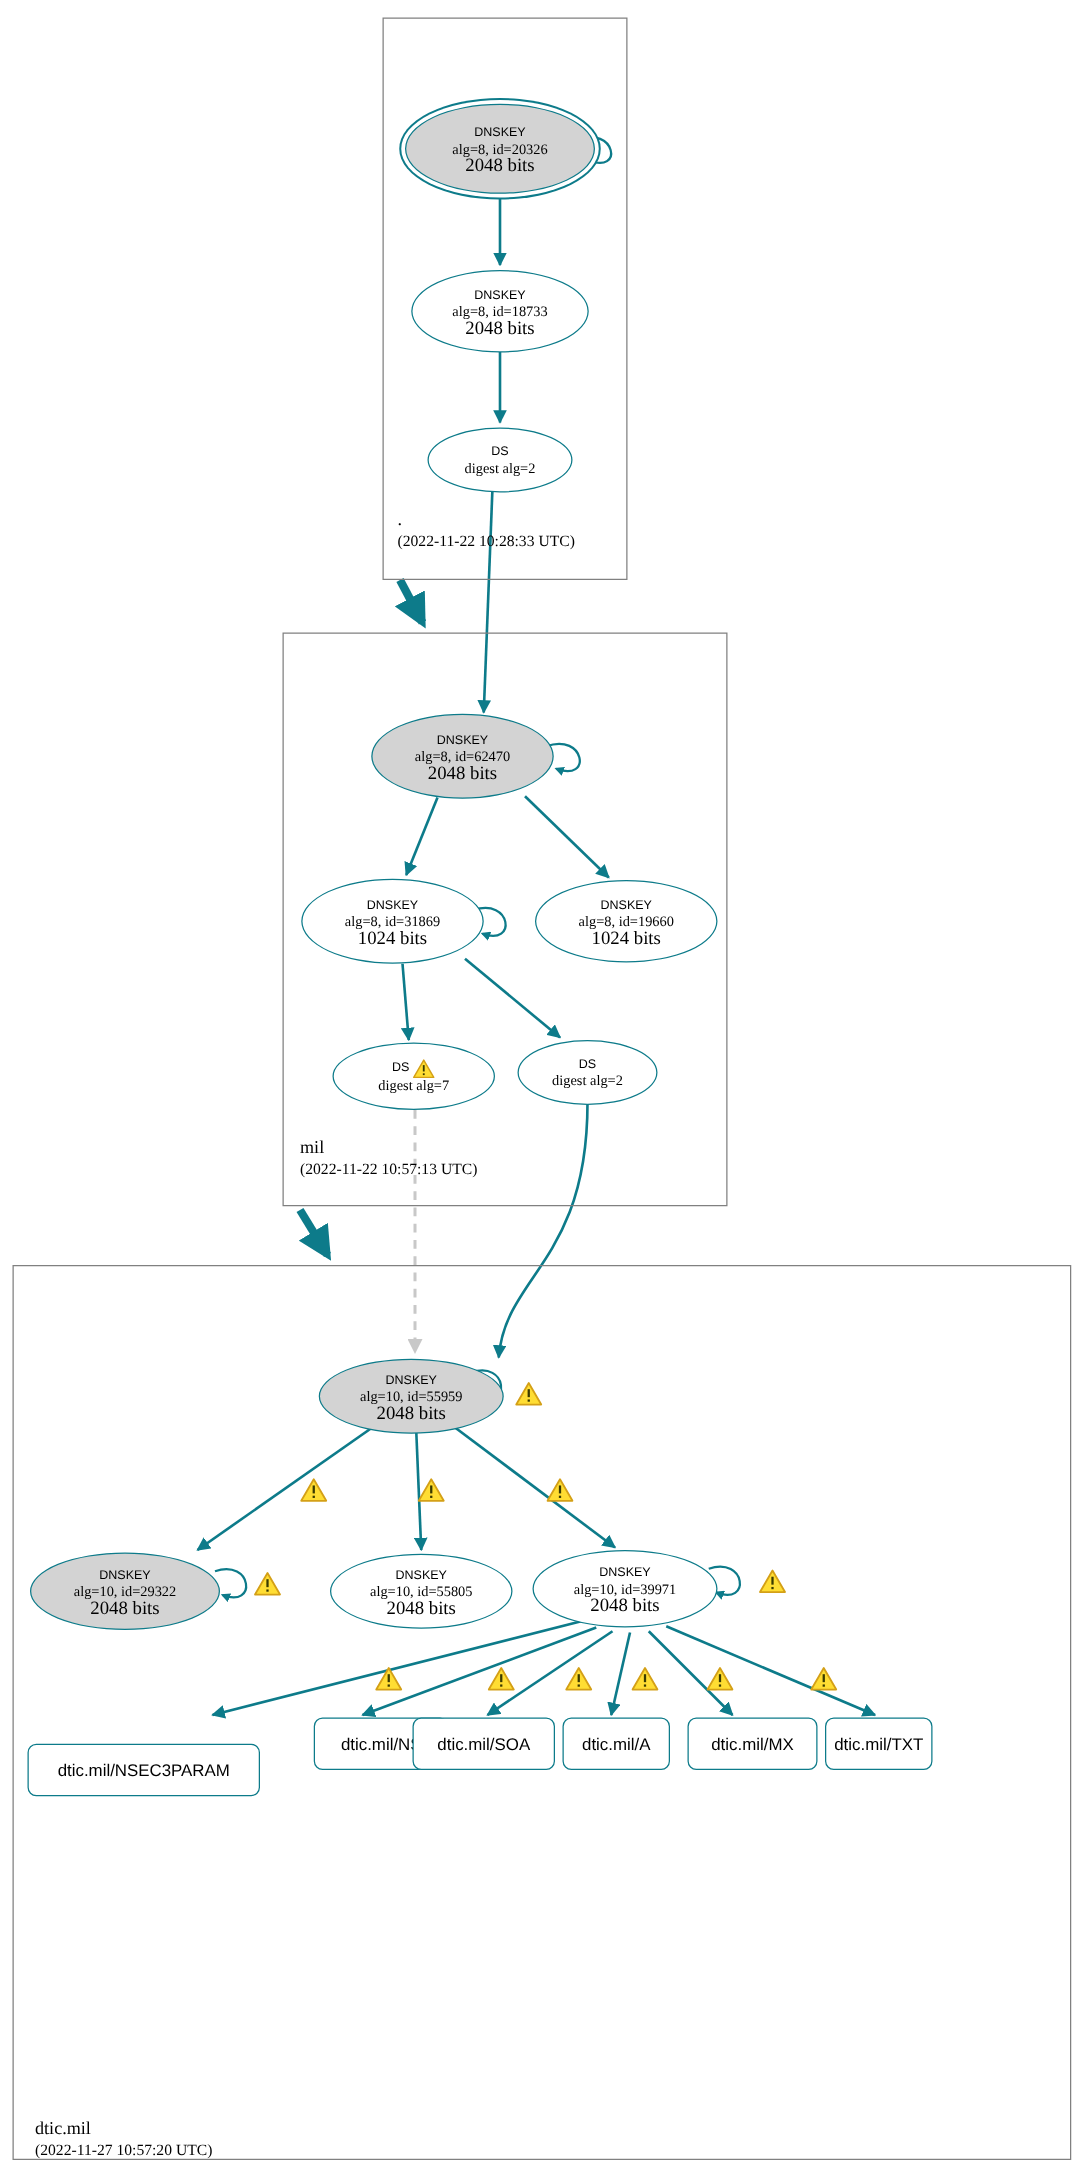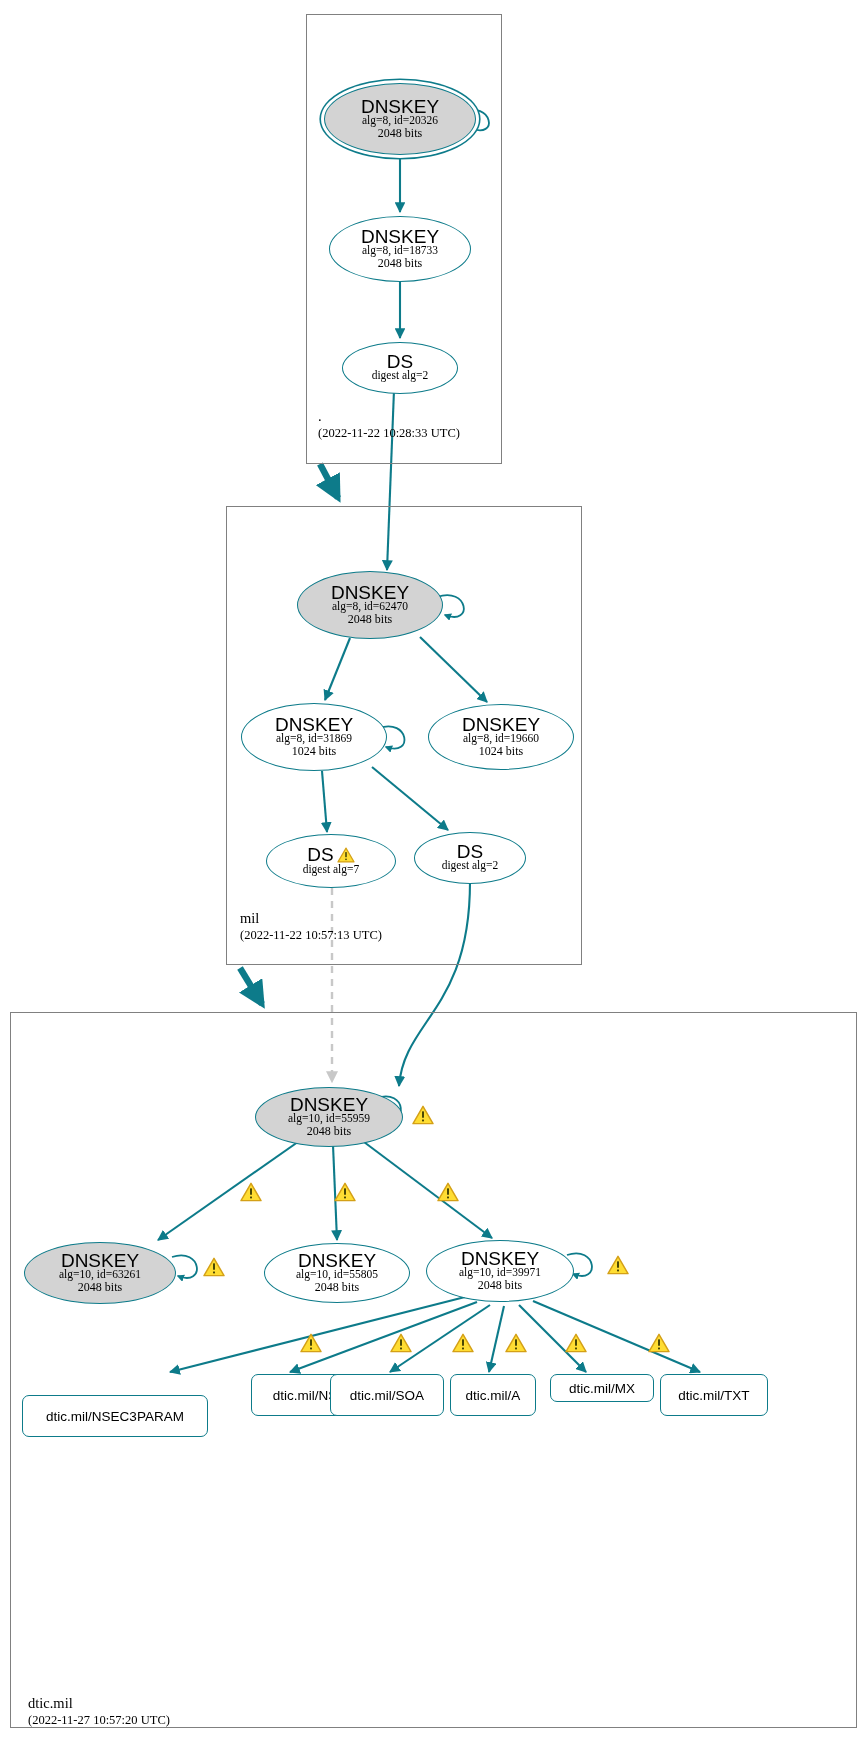--- a/index.html
+++ b/index.html
@@ -10,23 +10,23 @@
 
   .zonelabel{position:absolute;font-family:"Liberation Serif",serif;color:#000;white-space:nowrap;}
   .zonelabel .zname{font-size:14.5px;line-height:17px;}
   .zonelabel .ztime{font-size:12.5px;line-height:16px;}
 
   
   .node{position:absolute;box-sizing:border-box;border:1.7px solid #0d7b8a;
         border-radius:50%;background:#ffffff;display:flex;flex-direction:column;
         align-items:center;justify-content:center;text-align:center;color:#000;}
   .node.gray{background:#d3d3d3;}
-  .node .t1{font-family:"Liberation Sans",sans-serif;font-size:19px;line-height:15px;}
+  .node .t1{font-family:"Liberation Sans",sans-serif;font-size:10px;line-height:15px;}
   .node .t2{font-size:11.5px;line-height:13px;}
-  .node .t3{font-size:12px;line-height:13px;}
+  .node .t3{font-size:15px;line-height:13px;}
   .node.ksk{box-shadow:0 0 0 3px #ffffff, 0 0 0 4.6px #0d7b8a;}
 
   
   .rrset{position:absolute;box-sizing:border-box;border:1.7px solid #0d7b8a;
          border-radius:7px;background:#fff;display:flex;align-items:center;
          justify-content:center;font-family:"Liberation Sans",sans-serif;
          font-size:13.5px;color:#000;white-space:nowrap;}
 
   
   .warn{position:absolute;width:22px;height:20px;}
@@ -207,21 +207,21 @@
   <span class="warn" style="left:437px;top:1182px;">
     <svg viewBox="0 0 24 22">
         <path d="M12 1.5 L23 20.5 L1 20.5 Z" fill="#ffdd33" stroke="#d4a017" stroke-width="1.6" stroke-linejoin="round"></path>
         <rect x="11" y="7" width="2" height="7" fill="#3a3a00"></rect>
         <rect x="11" y="16" width="2" height="2" fill="#3a3a00"></rect>
       </svg>
   </span>
 
   <div class="node gray" style="left:24px;top:1242px;width:152px;height:62px;">
     <div class="t1">DNSKEY</div>
-    <div class="t2">alg=10, id=63261</div>
+    <div class="t2">alg=10, id=29322</div>
     <div class="t3">2048 bits</div>
   </div>
   <span class="warn" style="left:203px;top:1257px;">
     <svg viewBox="0 0 24 22">
         <path d="M12 1.5 L23 20.5 L1 20.5 Z" fill="#ffdd33" stroke="#d4a017" stroke-width="1.6" stroke-linejoin="round"></path>
         <rect x="11" y="7" width="2" height="7" fill="#3a3a00"></rect>
         <rect x="11" y="16" width="2" height="2" fill="#3a3a00"></rect>
       </svg>
   </span>
 
@@ -284,16 +284,16 @@
         <path d="M12 1.5 L23 20.5 L1 20.5 Z" fill="#ffdd33" stroke="#d4a017" stroke-width="1.6" stroke-linejoin="round"></path>
         <rect x="11" y="7" width="2" height="7" fill="#3a3a00"></rect>
         <rect x="11" y="16" width="2" height="2" fill="#3a3a00"></rect>
       </svg>
   </span>
 
   <div class="rrset" style="left:22px;top:1374px;width:186px;height:42px;margin-top:21px;">dtic.mil/NSEC3PARAM</div>
   <div class="rrset" style="left:216px;top:1374px;width:108px;height:42px;margin-left:35px;">dtic.mil/NS</div>
   <div class="rrset" style="left:330px;top:1374px;width:114px;height:42px;">dtic.mil/SOA</div>
   <div class="rrset" style="left:450px;top:1374px;width:86px;height:42px;">dtic.mil/A</div>
-  <div class="rrset" style="left:550px;top:1374px;width:104px;height:28px;">dtic.mil/MX</div>
-  <div class="rrset" style="left:660px;top:1374px;width:108px;height:42px;">dtic.mil/TXT</div>
+  <div class="rrset" style="left:550px;top:1374px;width:104px;height:42px;">dtic.mil/MX</div>
+  <div class="rrset" style="left:660px;top:1374px;width:86px;height:42px;">dtic.mil/TXT</div>
 
 </div>
 
 </body></html>

